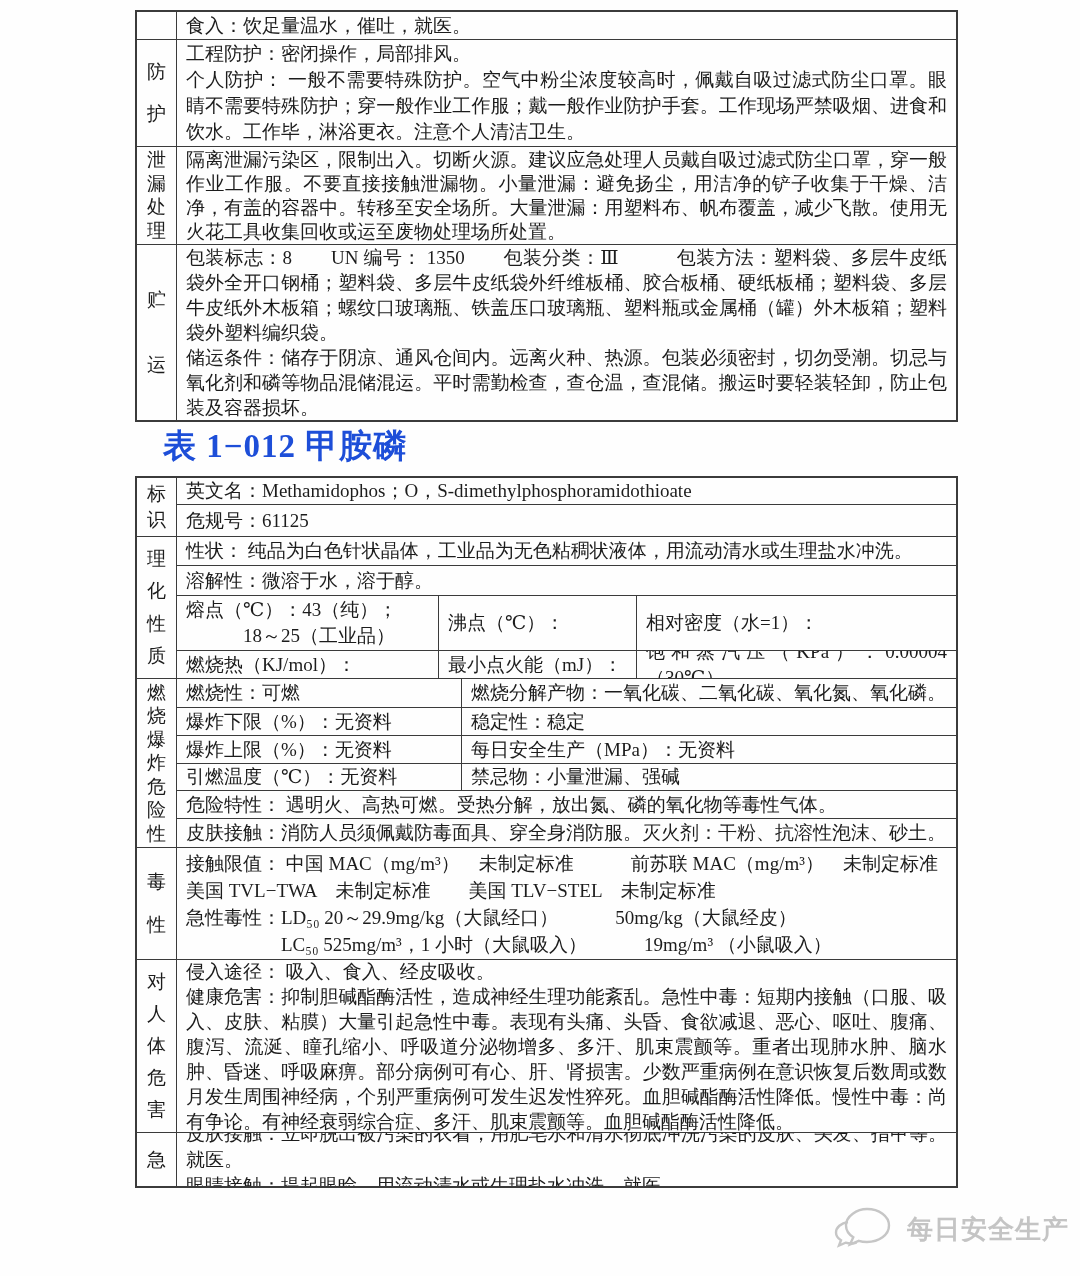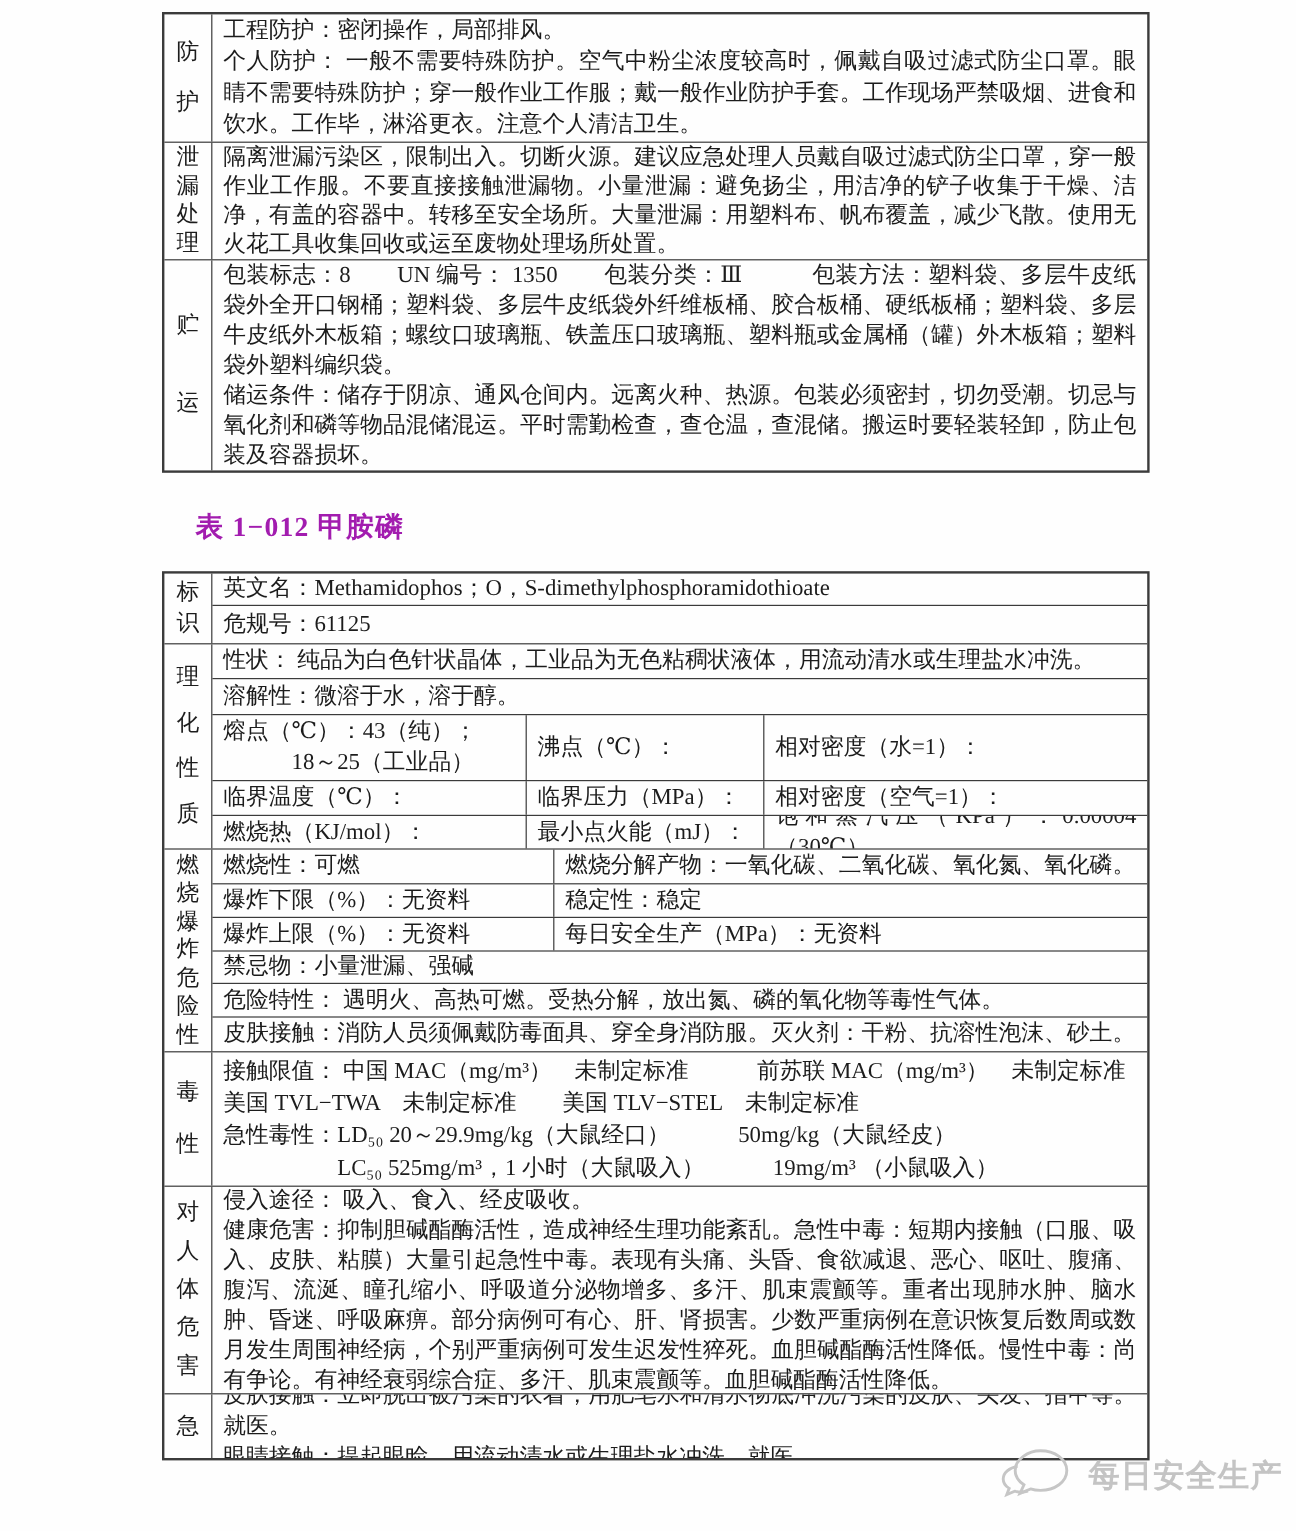--- a/index.html
+++ b/index.html
@@ -48,23 +48,23 @@
   .lh25{line-height:25px;}
   .lh27{line-height:27px;}
   .c250{flex:0 0 250px;}
   .c282{flex:0 0 282px;}
   .c253{flex:0 0 253px;}
   .c262{flex:0 0 262px;}
   .c198{flex:0 0 198px;}
   .c285{flex:0 0 285px;}
   .doc-title{
     position:absolute;left:163px;top:424px;
-    font-size:23px;font-weight:bold;
+    font-size:33px;font-weight:bold;
     letter-spacing:1px;
-    color:#a21caf;
+    color:#1d4ed8;
   }
   .watermark{
     position:absolute;left:833px;top:1206px;
     display:flex;align-items:center;gap:16px;
     z-index:5;pointer-events:none;
   }
   .watermark .wm-text{
     font-size:26px;font-weight:bold;
     font-family:"Liberation Sans","DejaVu Sans",sans-serif;
     color:rgba(193,193,193,0.95);
@@ -72,20 +72,28 @@
     white-space:nowrap;
   }
 </style>
 </head>
 <body>
 
 <div id="page">
 
   <div class="tbl" style="top:10px">
 
+    <div class="section">
+      <div class="lbl"></div>
+      <div class="rows">
+        <div class="row" style="height:27px">
+          <div class="cell">食入：饮足量温水，催吐，就医。</div>
+        </div>
+      </div>
+    </div>
 
     <div class="section">
       <div class="lbl">
           <span>防</span>
           <span>护</span>
         </div>
       <div class="rows">
         <div class="row" style="height:106px">
           <div class="cell">工程防护：密闭操作，局部排风。
 个人防护： 一般不需要特殊防护。空气中粉尘浓度较高时，佩戴自吸过滤式防尘口罩。眼睛不需要特殊防护；穿一般作业工作服；戴一般作业防护手套。工作现场严禁吸烟、进食和饮水。工作毕，淋浴更衣。注意个人清洁卫生。</div>
@@ -153,25 +161,20 @@
           <div class="cell">性状： 纯品为白色针状晶体，工业品为无色粘稠状液体，用流动清水或生理盐水冲洗。</div>
         </div>
         <div class="row" style="height:30px">
           <div class="cell">溶解性：微溶于水，溶于醇。</div>
         </div>
         <div class="row" style="height:55px">
           <div class="cell c262">熔点（℃）：43（纯）；
 　　　18～25（工业品）</div>
           <div class="cell c198">沸点（℃）：</div>
           <div class="cell">相对密度（水=1）：</div>
-        </div>
-        <div class="row" style="height:29px">
-          <div class="cell c262">临界温度（℃）：</div>
-          <div class="cell c198">临界压力（MPa）：</div>
-          <div class="cell">相对密度（空气=1）：</div>
         </div>
         <div class="row" style="height:27px">
           <div class="cell c262">燃烧热（KJ/mol）：</div>
           <div class="cell c198">最小点火能（mJ）：</div>
           <div class="cell">饱和蒸汽压（KPa）：0.00004（30℃）</div>
         </div>
       </div>
     </div>
 
     <div class="section">
@@ -191,20 +194,21 @@
         </div>
         <div class="row" style="height:28px">
           <div class="cell c285">爆炸下限（%）：无资料</div>
           <div class="cell">稳定性：稳定</div>
         </div>
         <div class="row" style="height:28px">
           <div class="cell c285">爆炸上限（%）：无资料</div>
           <div class="cell">每日安全生产（MPa）：无资料</div>
         </div>
         <div class="row" style="height:27px">
+          <div class="cell c285">引燃温度（℃）：无资料</div>
           <div class="cell">禁忌物：小量泄漏、强碱</div>
         </div>
         <div class="row" style="height:28px">
           <div class="cell">危险特性： 遇明火、高热可燃。受热分解，放出氮、磷的氧化物等毒性气体。</div>
         </div>
         <div class="row" style="height:28px">
           <div class="cell">皮肤接触：消防人员须佩戴防毒面具、穿全身消防服。灭火剂：干粉、抗溶性泡沫、砂土。</div>
         </div>
       </div>
     </div>

